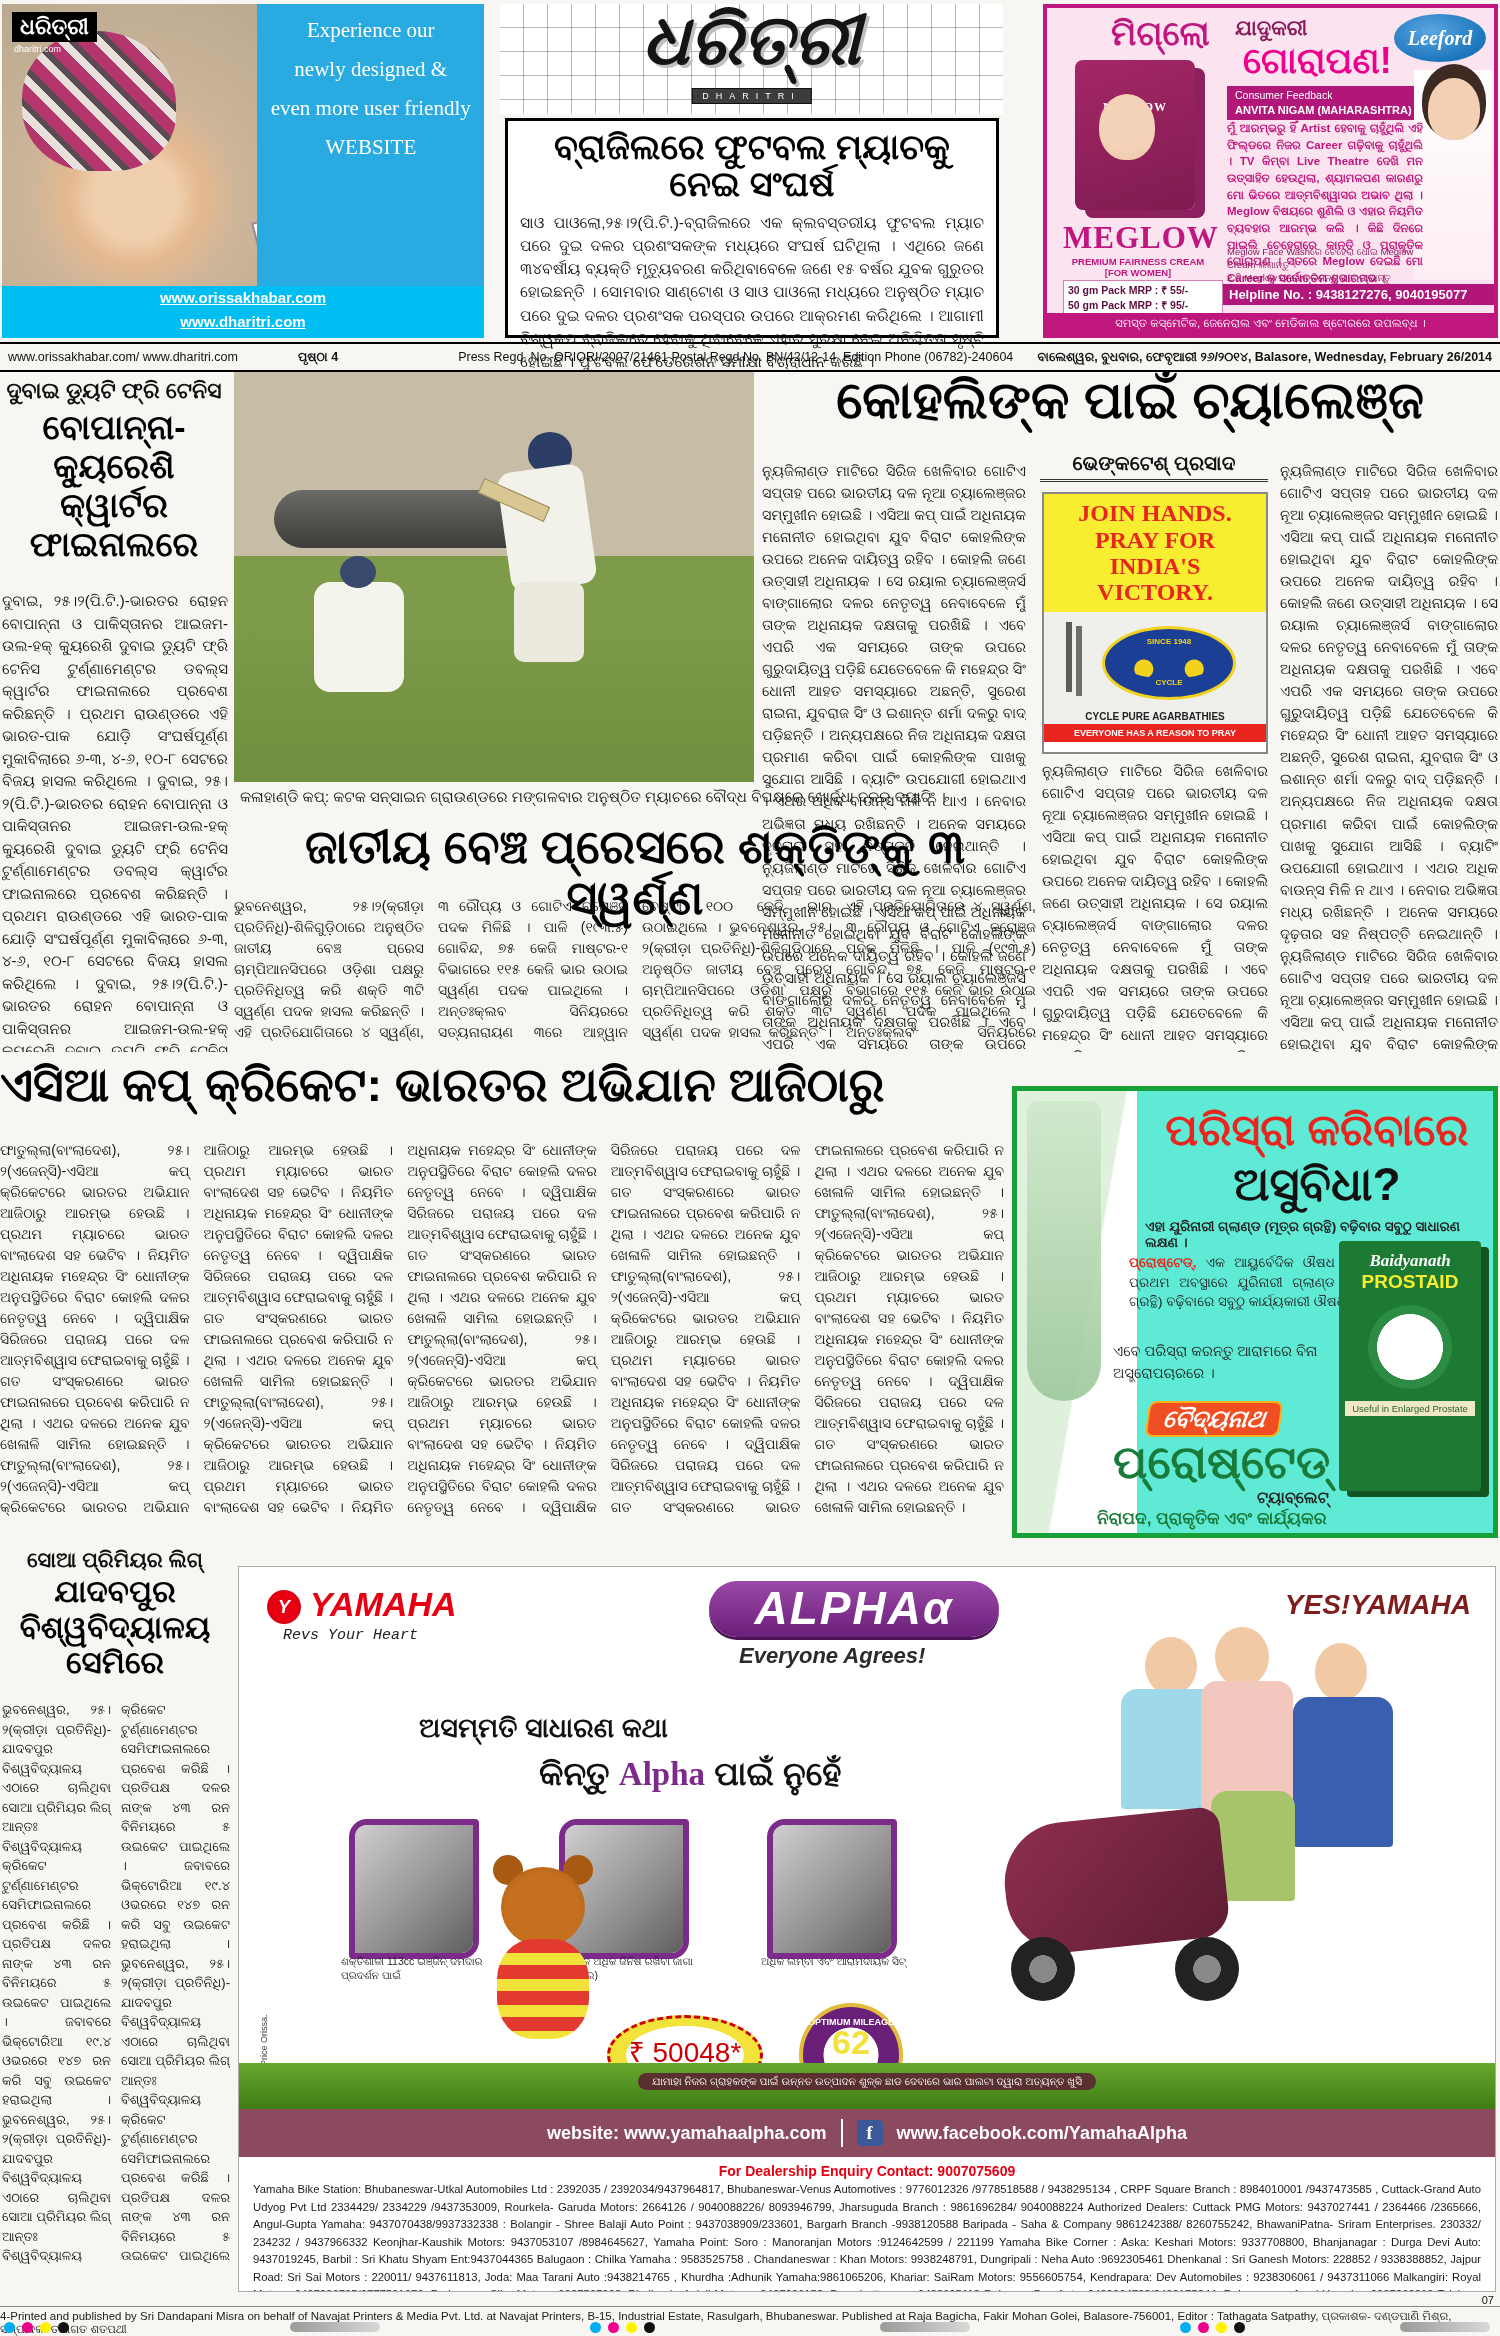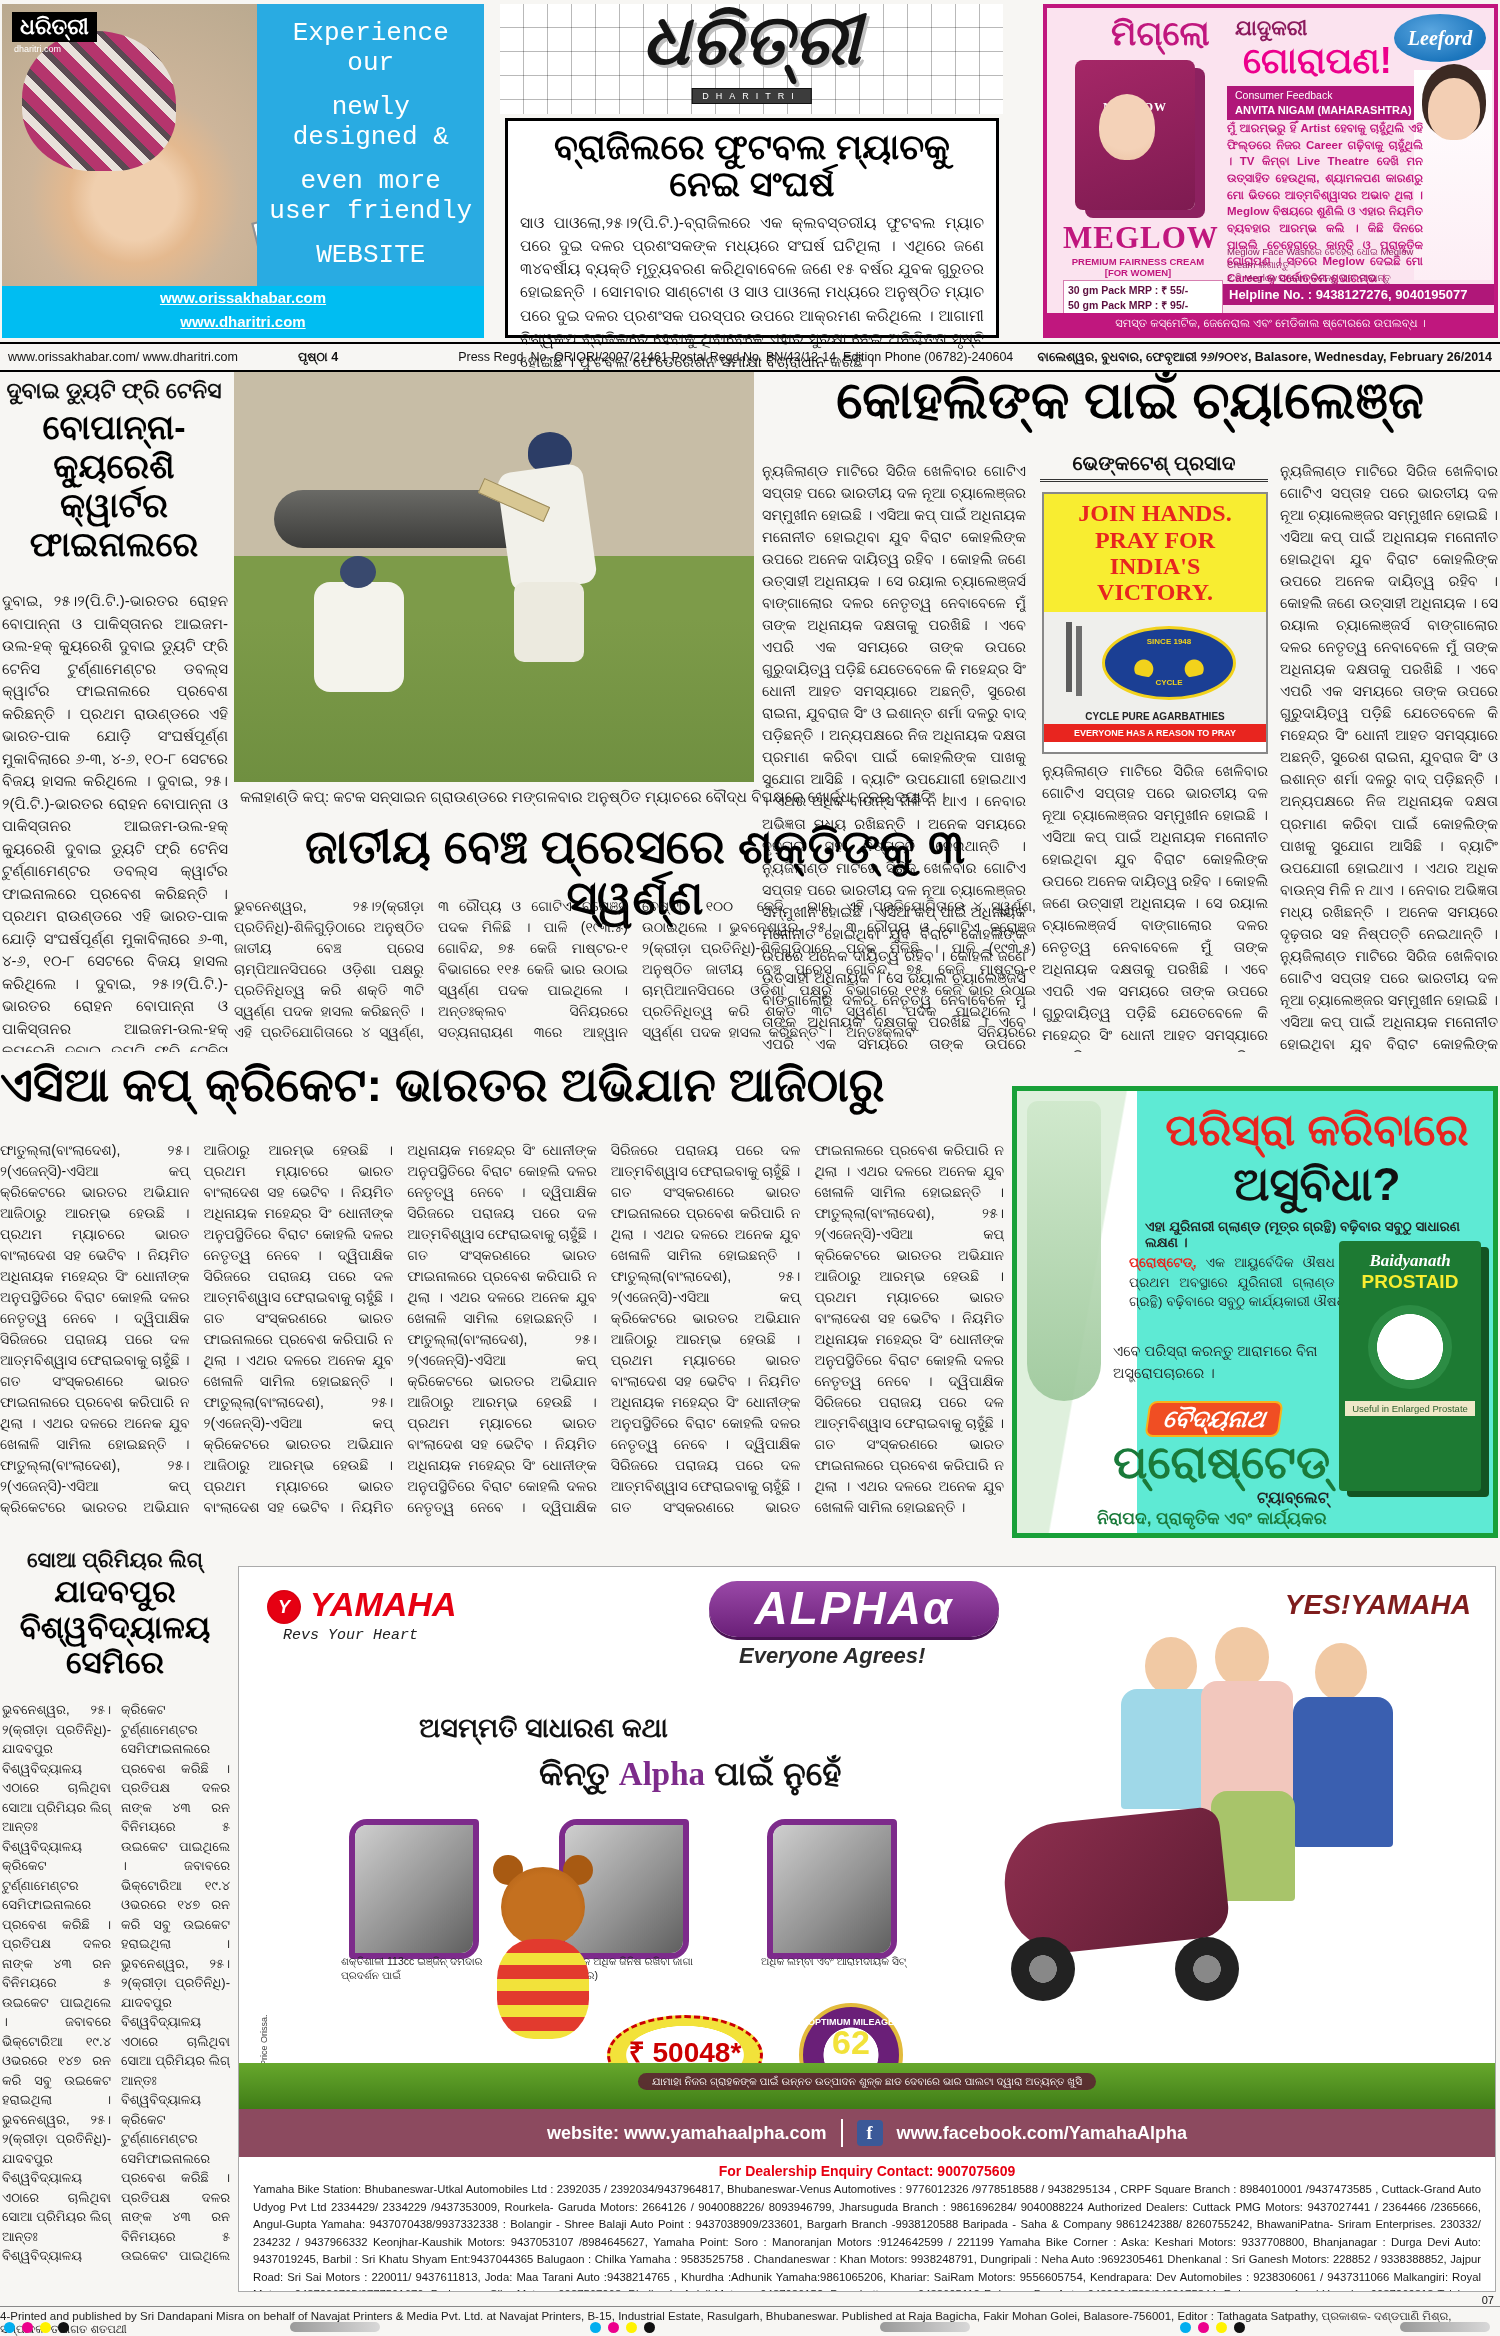--- a/index.html
+++ b/index.html
@@ -9,21 +9,21 @@
   .just{text-align:justify;}
   .hd{font-weight:bold;color:#000;line-height:1.08;}
   
   #lad{left:2px;top:4px;width:482px;height:334px;background:#d9cfc2;overflow:hidden;}
   #lad .photo{position:absolute;left:0;top:0;width:53%;height:100%;
       background:radial-gradient(circle at 52% 58%,#f0cfae 0 18%,#e4b98f 28%,#cdb59a 45%,#b9a98f 100%);}
   #lad .cap{position:absolute;left:8%;top:8%;width:60%;height:42%;border-radius:48% 52% 40% 45%;
       background:repeating-linear-gradient(45deg,#b5356d 0 12px,#e8e0da 12px 20px,#5a4a52 20px 26px);}
   #lad .laptop{position:absolute;left:55%;top:55%;width:55%;height:48%;background:linear-gradient(135deg,#fdfdfd,#b9babd 70%);transform:rotate(-14deg);border:2px solid #8f9094;}
   #lad .blue{position:absolute;right:0;top:0;width:47%;height:100%;background:#29abe2;}
-  #lad .blue p{color:#fff;font-family:Liberation Mono, monospace;font-size:26px;text-align:center;margin:14px 8px;}
+  #lad .blue p{color:#fff;font-family:Liberation Serif, serif;font-size:21px;text-align:center;margin:14px 8px;}
   #lad .logo{position:absolute;left:10px;top:8px;background:#000;color:#fff;padding:2px 8px;font-weight:bold;font-size:22px;}
   #lad .logosub{position:absolute;left:12px;top:40px;color:#fff;font-size:9px;}
   #lad .urls{position:absolute;left:0;bottom:0;width:100%;height:52px;background:#00bdf2;text-align:center;}
   #lad .urls div{color:#fff;font-weight:bold;font-size:15px;text-decoration:underline;line-height:1.6;}
   #mast{left:500px;top:4px;width:503px;height:110px;
       background:repeating-linear-gradient(#fff 0 23px,#b9b9b9 23px 24px),repeating-linear-gradient(90deg,#fff 0 23px,#b9b9b9 23px 24px);
       background-blend-mode:multiply;}
   #mast .mlogo{position:absolute;left:0;width:100%;top:2px;text-align:center;font-family:"Liberation Serif",serif;
       font-weight:bold;font-style:italic;font-size:70px;color:#141414;text-shadow:3px 3px 0 #bfbfbf;line-height:1;}
   #mast .msub{position:absolute;left:50%;transform:translateX(-50%);top:84px;background:#3c3c3c;color:#fff;
@@ -135,21 +135,21 @@
   #yam .yes{position:absolute;right:24px;top:22px;color:#7f1d1d;font-weight:bold;font-style:italic;font-size:28px;}
   #yam .oh1{position:absolute;left:180px;top:146px;font-size:27px;font-weight:bold;color:#111;}
   #yam .oh2{position:absolute;left:300px;top:188px;font-size:33px;font-weight:bold;color:#111;}
   #yam .oh2 em{color:#7d2b8b;font-family:"Liberation Serif",serif;font-style:normal;}
   #yam .tile{position:absolute;top:252px;width:118px;height:128px;background:#fff;border:6px solid #7d2b8b;border-radius:18px 4px 18px 4px;overflow:hidden;}
   #yam .tile .ph{width:100%;height:100%;background:linear-gradient(135deg,#cfcfcf,#8f8f8f 60%,#5f5f5f);}
   #yam .t1{left:110px;} #yam .t2{left:320px;} #yam .t3{left:528px;}
   #yam .tc{position:absolute;top:388px;width:150px;font-size:10.5px;line-height:1.3;color:#222;}
   #yam .tc1{left:102px;} #yam .tc2{left:314px;} #yam .tc3{left:522px;}
   #yam .price{position:absolute;left:368px;top:448px;width:150px;height:74px;background:radial-gradient(#fff 0 55%,#f2e23a 56% 100%);
-      border:3px dashed #c00;border-radius:50%;color:#c00;font-weight:bold;font-size:28px;text-align:center;line-height:70px;}
+      border:3px dashed #c00;border-radius:50%;color:#c00;font-weight:normal;font-size:28px;text-align:center;line-height:70px;}
   #yam .exshow{position:absolute;left:20px;top:560px;font-size:9px;color:#444;transform:rotate(-90deg);transform-origin:left top;}
   #yam .mile{position:absolute;left:560px;top:436px;width:96px;height:96px;border-radius:50%;background:radial-gradient(#fff 0 40%,#6a1f78 41%);border:4px solid #e3bb3c;text-align:center;}
   #yam .mile .m1{font-size:9px;font-weight:bold;color:#fff;margin-top:10px;}
   #yam .mile .m2{font-size:34px;font-weight:bold;color:#f2e23a;line-height:.9;}
   #yam .mile .m3{font-size:11px;font-weight:bold;color:#fff;}
   #yam .siam{position:absolute;left:548px;top:540px;font-size:10px;color:#333;}
   #yam .fam{position:absolute;right:0;top:60px;width:470px;height:470px;}
   .headc{position:absolute;border-radius:50%;background:#f1c9a4;}
   .torsoc{position:absolute;border-radius:16px 16px 4px 4px;}
   #yam .scoot{position:absolute;right:230px;top:190px;width:260px;height:260px;}

